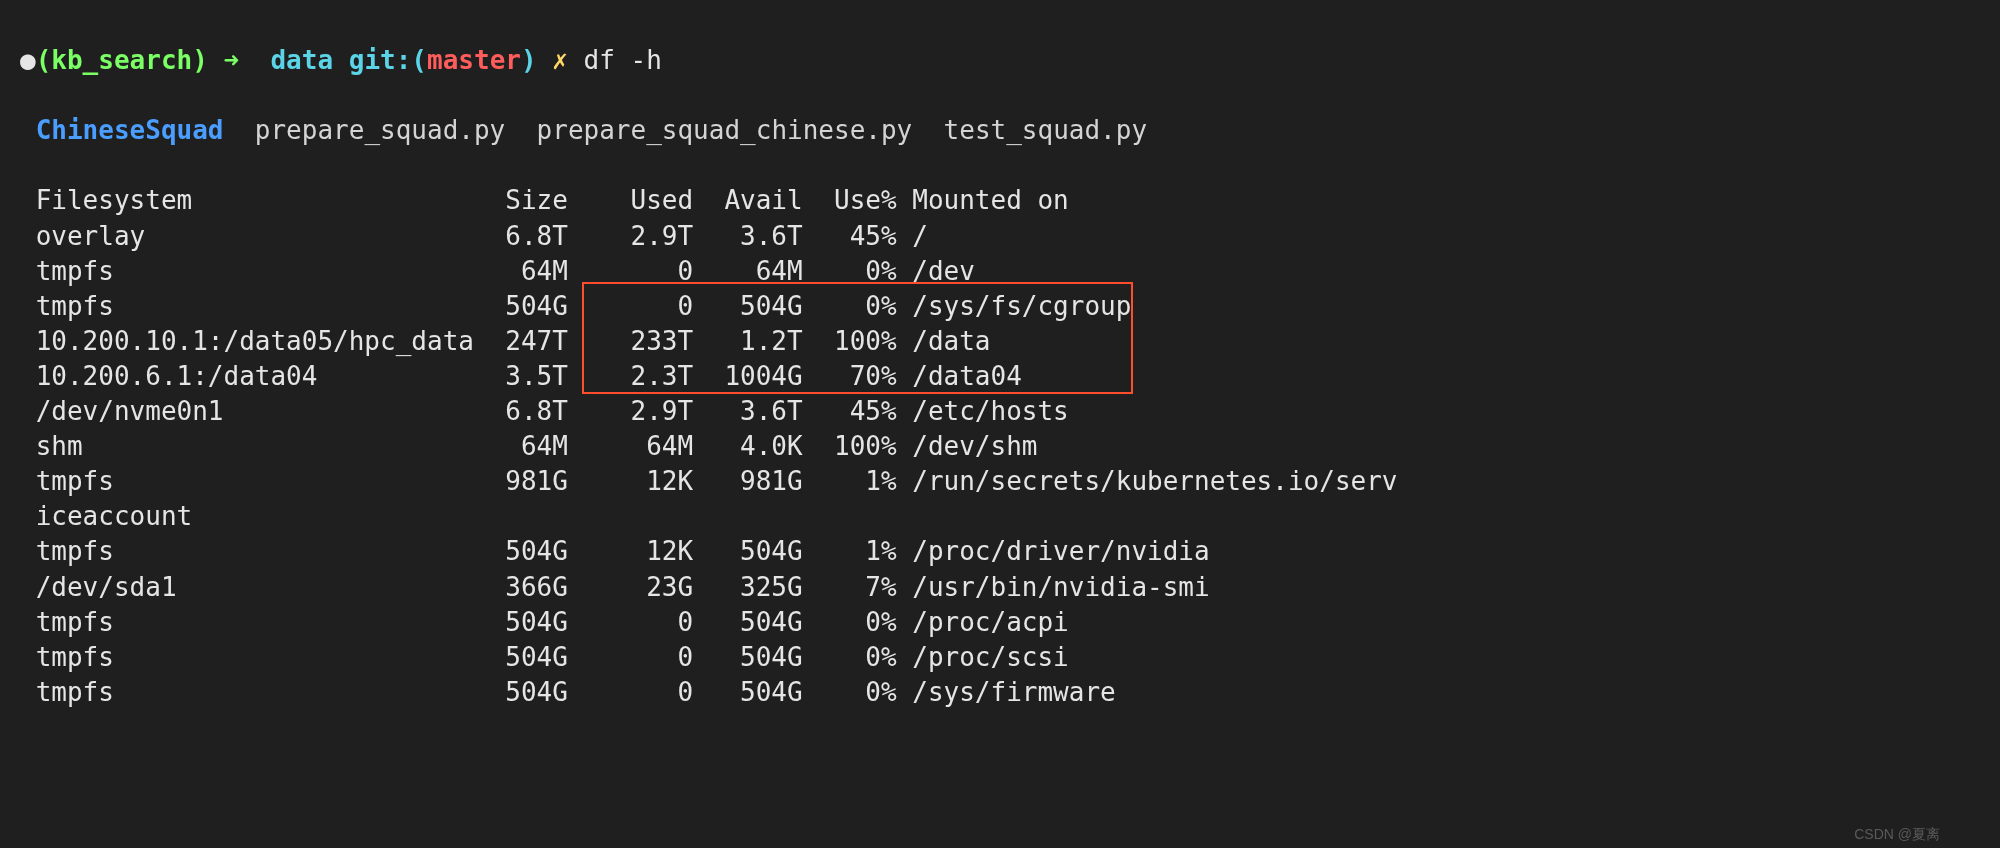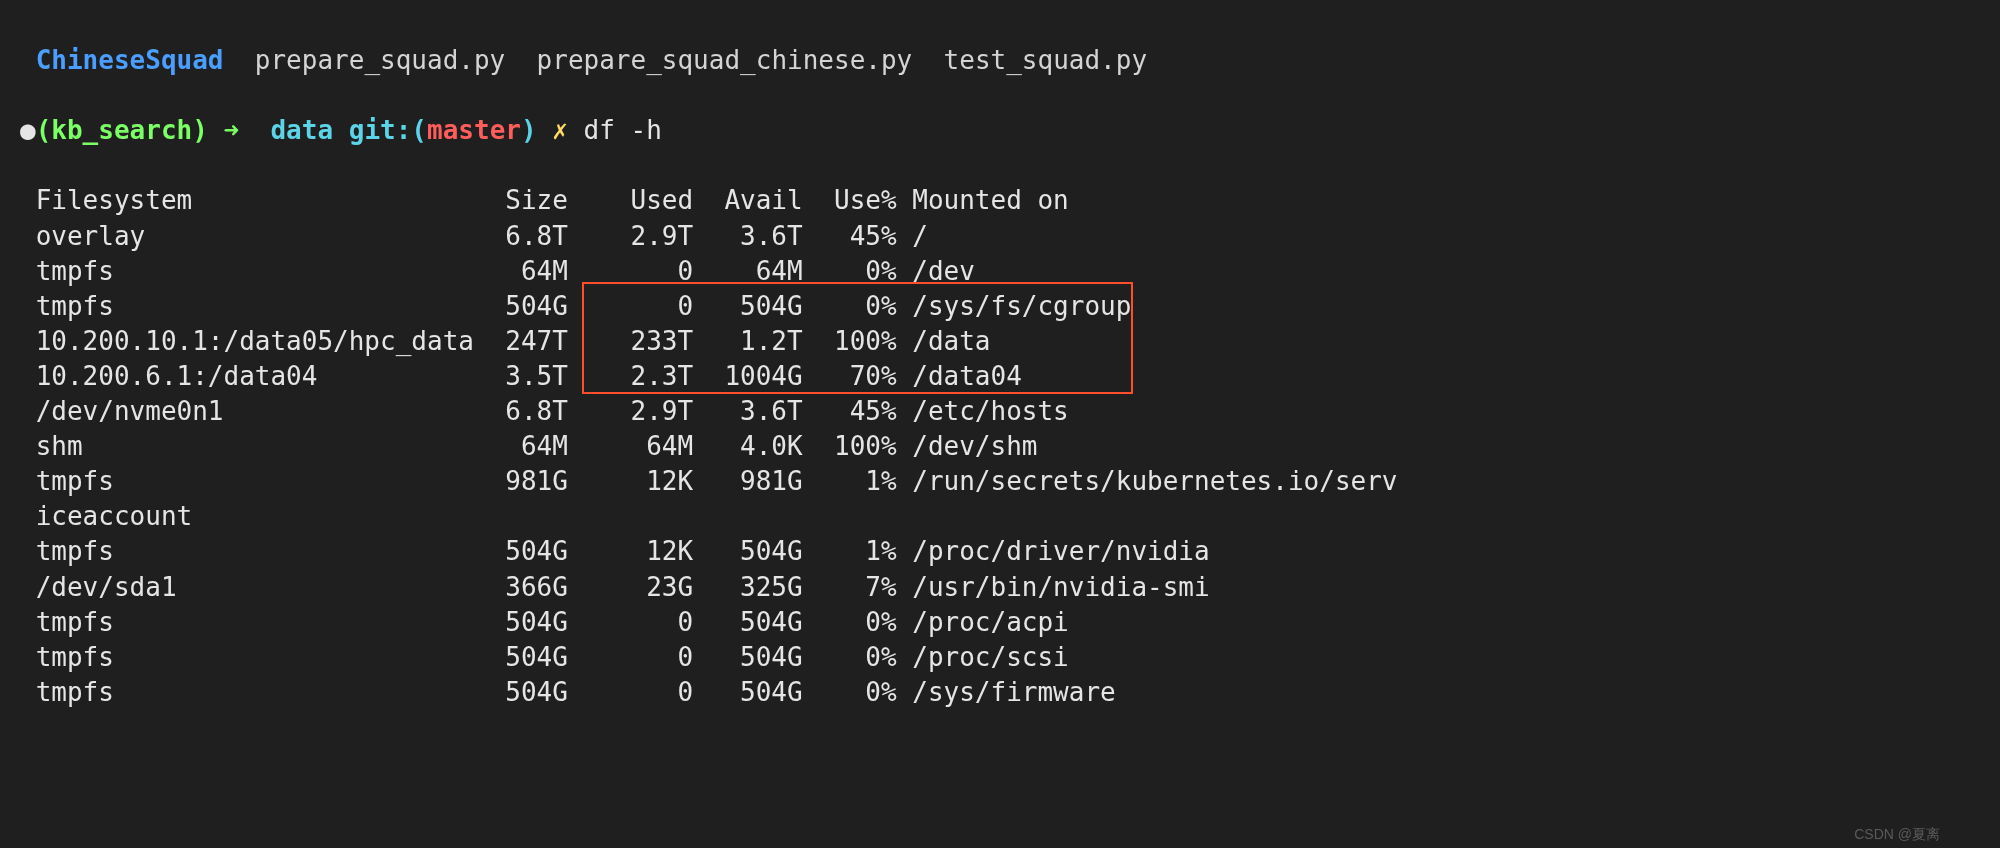--- a/index.html
+++ b/index.html
@@ -48,18 +48,18 @@
     font-size: 14px;
     color: #5a5a5a;
     font-family: sans-serif;
     margin-top: 16px;
   }
 </style>
 </head>
 <body>
 
 <div class="terminal">
+<span class="line"><span class="bullet">●</span><span class="green">(kb_search)</span> <span class="green">➜</span>  <span class="cyan">data</span> <span class="cyan">git:(</span><span class="red">master</span><span class="cyan">)</span> <span class="yellow">✗</span> <span class="white">df -h</span></span>
 <span class="line"> <span class="blue">ChineseSquad</span>  <span class="dim">prepare_squad.py</span>  <span class="dim">prepare_squad_chinese.py</span>  <span class="dim">test_squad.py</span></span>
-<span class="line"><span class="bullet">●</span><span class="green">(kb_search)</span> <span class="green">➜</span>  <span class="cyan">data</span> <span class="cyan">git:(</span><span class="red">master</span><span class="cyan">)</span> <span class="yellow">✗</span> <span class="white">df -h</span></span>
 <span id="df-output"><span class="line white"> Filesystem                    Size    Used  Avail  Use% Mounted on</span><span class="line white"> overlay                       6.8T    2.9T   3.6T   45% /</span><span class="line white"> tmpfs                          64M       0    64M    0% /dev</span><span class="line white"> tmpfs                         504G       0   504G    0% /sys/fs/cgroup</span><span class="line white"> 10.200.10.1:/data05/hpc_data  247T    233T   1.2T  100% /data</span><span class="line white"> 10.200.6.1:/data04            3.5T    2.3T  1004G   70% /data04</span><span class="line white"> /dev/nvme0n1                  6.8T    2.9T   3.6T   45% /etc/hosts</span><span class="line white"> shm                            64M     64M   4.0K  100% /dev/shm</span><span class="line white"> tmpfs                         981G     12K   981G    1% /run/secrets/kubernetes.io/serv</span><span class="line white"> iceaccount</span><span class="line white"> tmpfs                         504G     12K   504G    1% /proc/driver/nvidia</span><span class="line white"> /dev/sda1                     366G     23G   325G    7% /usr/bin/nvidia-smi</span><span class="line white"> tmpfs                         504G       0   504G    0% /proc/acpi</span><span class="line white"> tmpfs                         504G       0   504G    0% /proc/scsi</span><span class="line white"> tmpfs                         504G       0   504G    0% /sys/firmware</span></span>
 <div class="highlight-box" id="hbox" style="top: 282px; left: 582px; width: 547px; height: 108px;"></div>
 </div>
 <div class="watermark">CSDN @夏离</div>
 
 </body></html>

